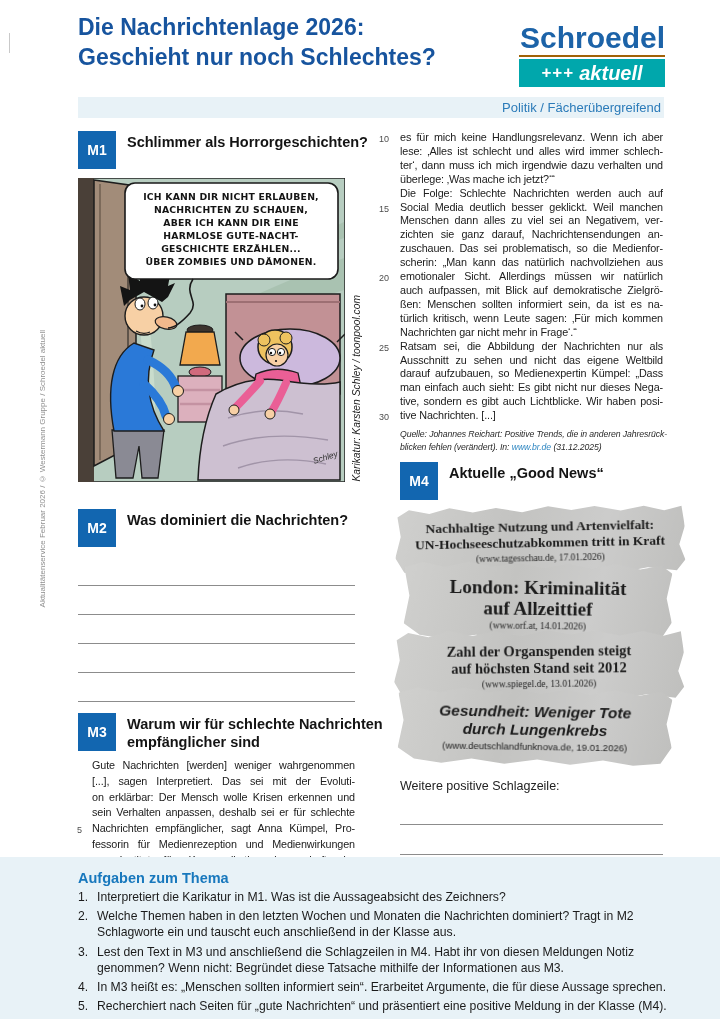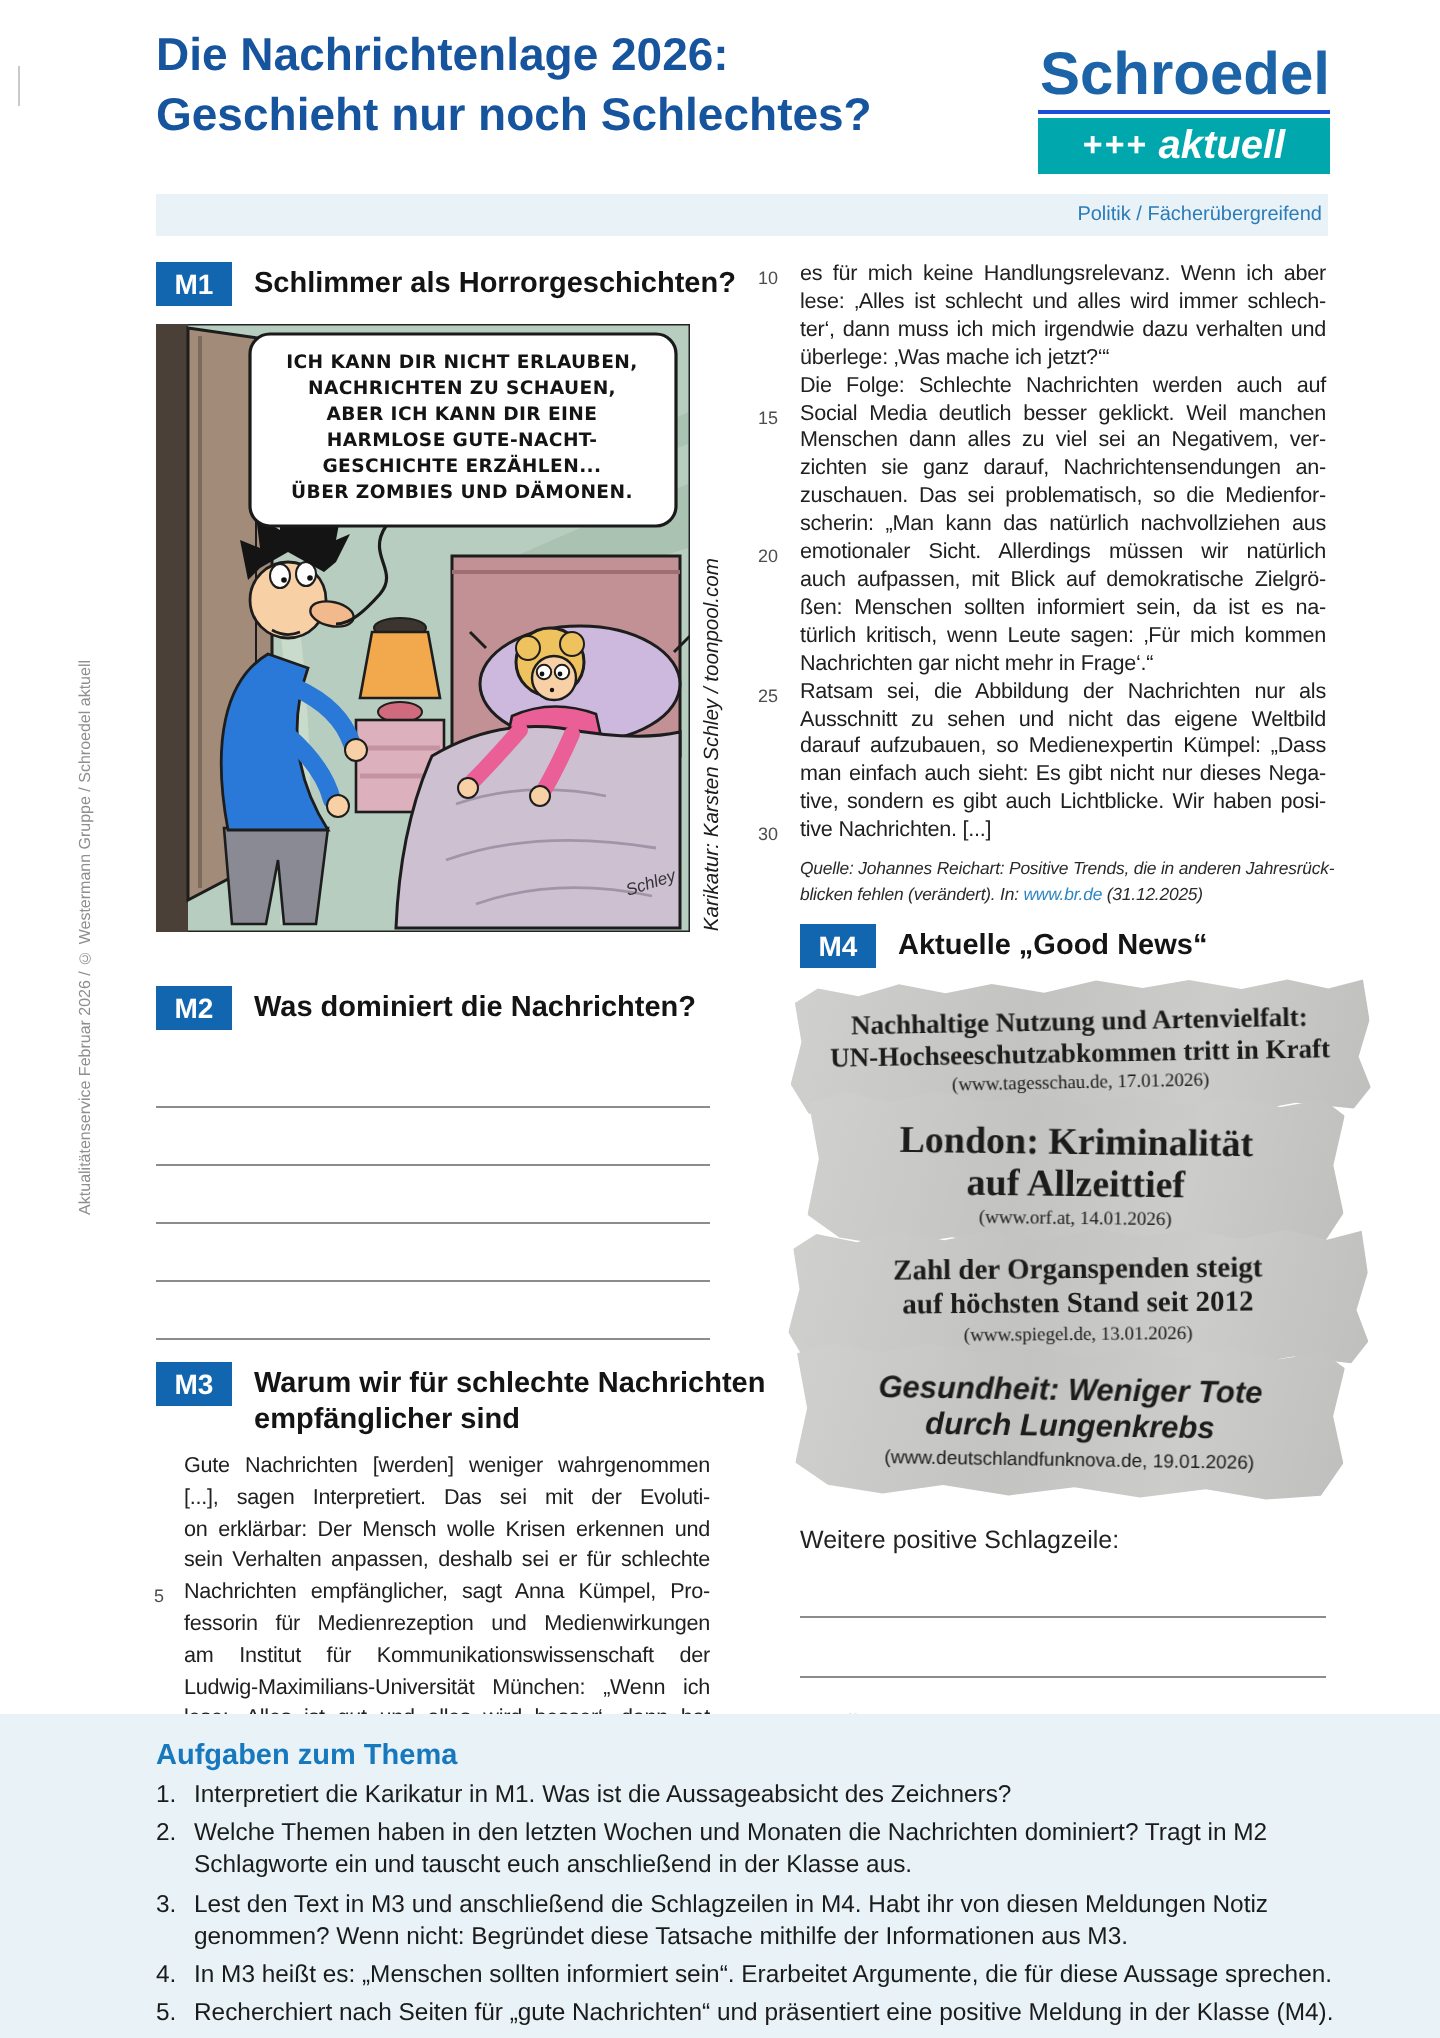--- a/index.html
+++ b/index.html
@@ -2,37 +2,37 @@
 <html lang="de"><head>
 <meta charset="utf-8">
 <style>
   html,body{margin:0;padding:0;}
   body{width:720px;height:1019px;background:#ffffff;font-family:"Liberation Sans",sans-serif;color:#1b1b1b;position:relative;overflow:hidden;}
   .crop{position:absolute;left:9px;top:33px;width:1px;height:20px;background:#c9c9c9;}
 
   
   .title{position:absolute;left:78px;top:12px;font-size:23px;line-height:30px;font-weight:700;color:#17549e;}
   .logo{position:absolute;right:55px;top:22px;text-align:right;width:146px;}
-  .logo-name{display:block;font-size:30px;font-weight:700;color:#1c63a8;line-height:32px;border-bottom:2px solid #1d4ed8;padding-bottom:1px;}
+  .logo-name{display:block;font-size:30px;font-weight:700;color:#1c63a8;line-height:32px;border-bottom:2px solid #a16207;padding-bottom:1px;}
   .logo-tag{display:flex;align-items:center;justify-content:center;gap:5px;background:#00a7ac;color:#fff;height:28px;margin-top:2px;font-size:20px;font-weight:700;}
   .logo-tag .plus{font-style:normal;letter-spacing:1px;font-size:17px;}
   .logo-tag .akt{font-style:italic;}
 
   .subject-bar{position:absolute;left:78px;top:97px;width:586px;height:21px;background:#e8f2f7;display:flex;align-items:center;justify-content:flex-end;padding-right:3px;box-sizing:border-box;}
-  .subject-bar span{font-size:10px;color:#2b7bb9;}
+  .subject-bar span{font-size:13px;color:#2b7bb9;}
 
   
   .side-note{position:absolute;left:38px;top:330px;writing-mode:vertical-rl;transform:rotate(180deg);font-size:8px;color:#8f8f8f;white-space:nowrap;}
 
   
   .col-left{position:absolute;left:78px;top:131px;width:277px;}
   .col-right{position:absolute;left:400px;top:131px;width:263px;}
 
   .m-row{display:flex;align-items:flex-start;gap:11px;}
-  .m-badge{flex:none;width:38px;height:22px;background:#1266b0;color:#fff;font-weight:700;font-size:14px;display:flex;align-items:center;justify-content:center;}
+  .m-badge{flex:none;width:38px;height:38px;background:#1266b0;color:#fff;font-weight:700;font-size:14px;display:flex;align-items:center;justify-content:center;}
   .m-title{font-weight:700;font-size:14.5px;line-height:18px;color:#141414;padding-top:2px;white-space:nowrap;}
   .m-title .t2{display:block;}
 
   
   .cartoon-wrap{position:relative;width:267px;height:304px;margin-top:9px;}
   .cartoon-wrap svg{display:block;}
   .cartoon-credit{position:absolute;right:-17px;bottom:0;writing-mode:vertical-rl;transform:rotate(180deg);font-style:italic;font-size:10.3px;color:#1c1c1c;white-space:nowrap;}
 
   
   .wlines{margin-top:10px;}

